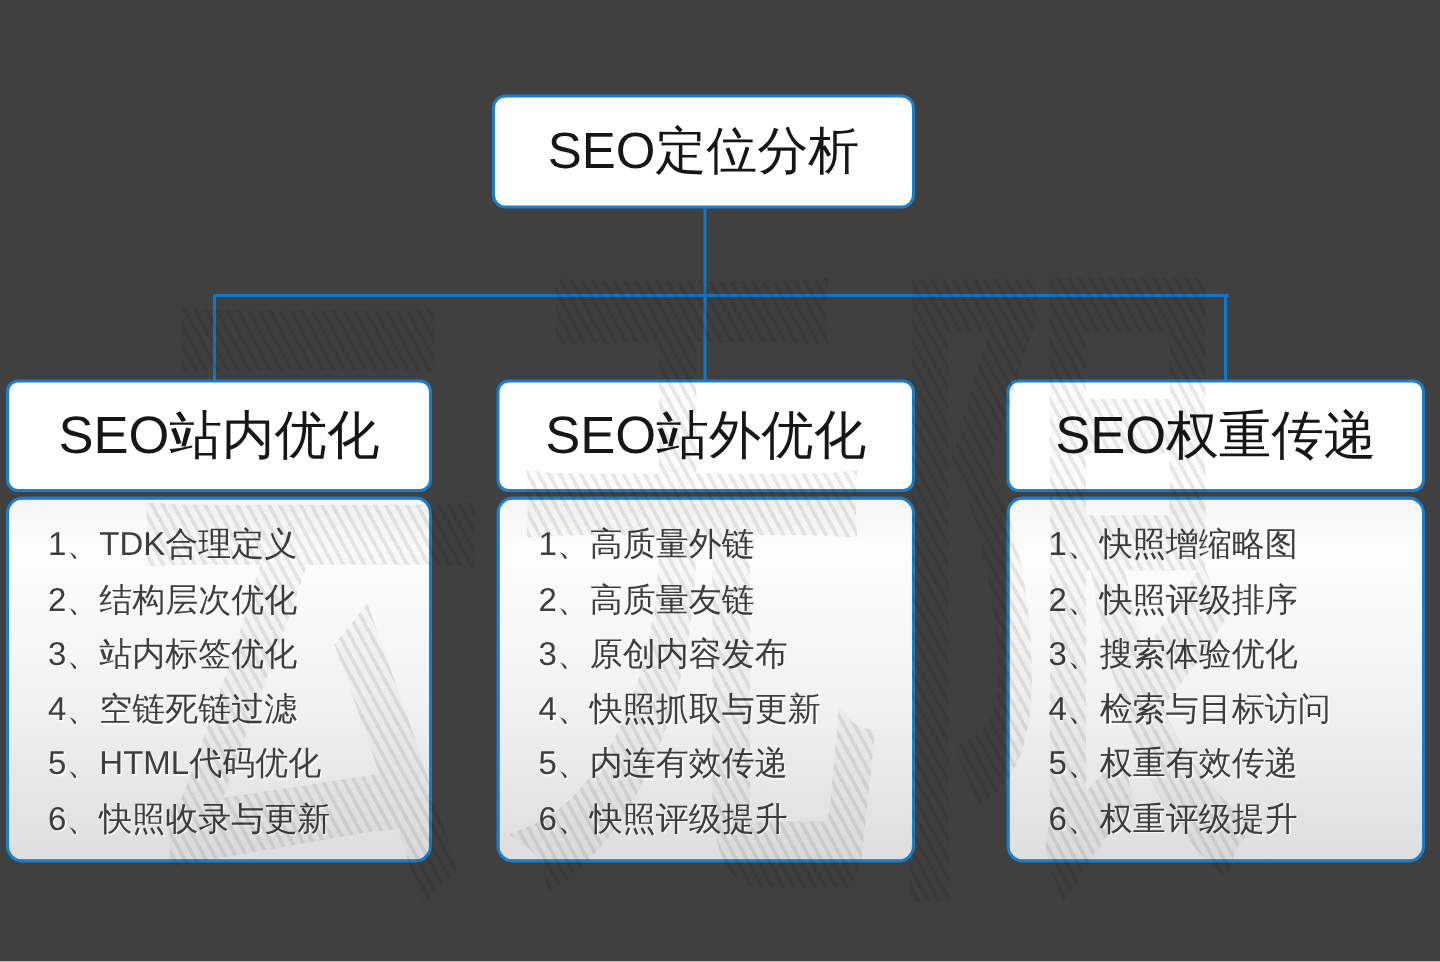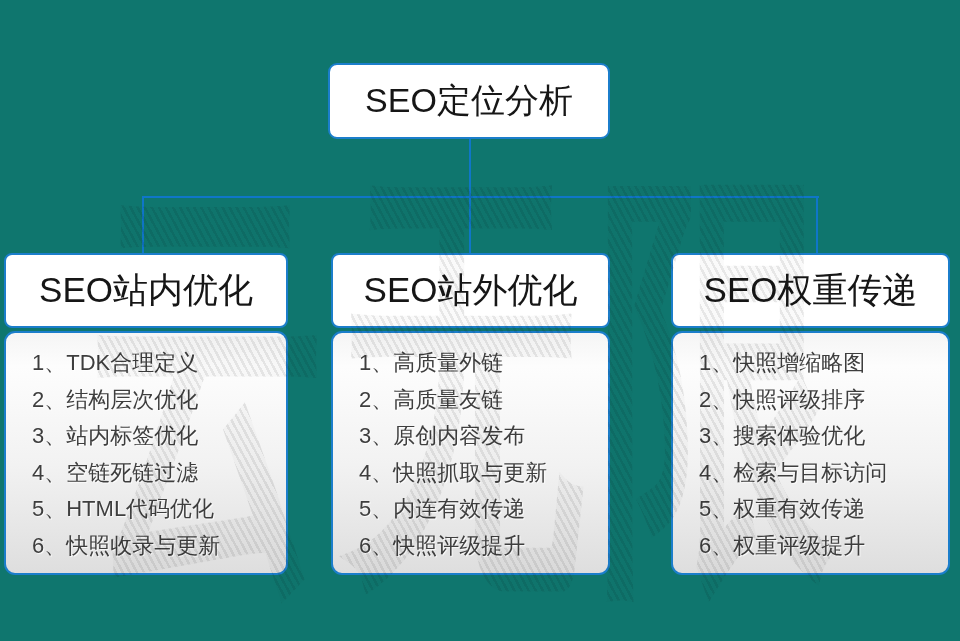--- a/index.html
+++ b/index.html
@@ -3,21 +3,21 @@
 <meta charset="utf-8">
 <style>
   * { box-sizing: border-box; margin: 0; padding: 0; }
   html, body { background: #ffffff; }
   body { font-family: "Liberation Sans", "DejaVu Sans", sans-serif; }
 
   .stage {
     position: relative;
     width: 960px;
     height: 641px;
-    background: #0f766e;
+    background: #404040;
     overflow: hidden;
   }
 
   
   .watermark {
     position: absolute;
     left: 470px;
     top: 382px;
     transform: translate(-50%, -50%) scaleY(1.85);
     font-size: 240px;

